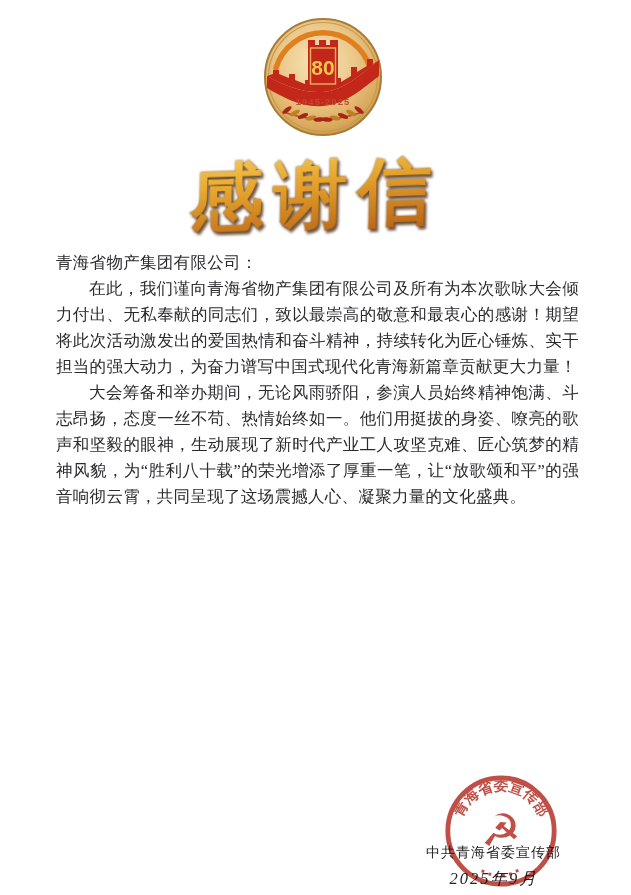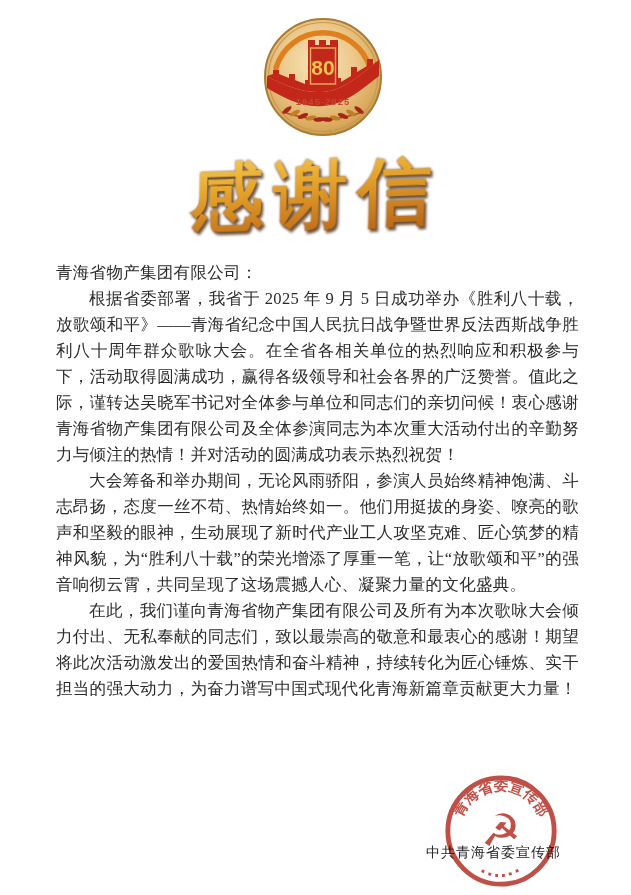--- a/index.html
+++ b/index.html
@@ -42,21 +42,21 @@
   }
 
   
   .letter {
     position: absolute; left: 56px; top: 250px; width: 523px;
     font-size: 16.5px; line-height: 26px;
     letter-spacing: 0.3px;
     color: #2b2b2e;
     text-align: justify;
   }
-  .letter .salutation { text-indent: 0; margin-top: 10px; }
+  .letter .salutation { text-indent: 0; }
   .letter .para { text-indent: 2em; }
 
   
   .sign-block {
     position: absolute; right: 0; top: 770px; width: 260px; height: 125px;
   }
   .seal {
     position: absolute; left: 72px; top: 3px;
     width: 116px; height: 116px;
     opacity: 0.88;
@@ -126,23 +126,22 @@
         <ellipse cx="72" cy="102" rx="5.5" ry="2.2" fill="#c27d26" transform="rotate(14 72 102)"></ellipse>
         <ellipse cx="64" cy="103.5" rx="5.5" ry="2.2" fill="#a82418" transform="rotate(6 64 103.5)"></ellipse>
       </g>
     </svg>
   </div>
 
   <h1 class="title">感谢信</h1>
 
   <div class="letter">
     <p class="salutation">青海省物产集团有限公司：</p>
-    <p class="para">根据省委部署，我省于 2025 年 9 月 5 日成功举办《胜利八十载，放歌颂和平》——青海省纪念中国人民抗日战争暨世界反法西斯战争胜利八十周年群众歌咏大会。在全省各相关单位的热烈响应和积极参与下，活动取得圆满成功，赢得各级领导和社会各界的广泛赞誉。值此之际，谨转达吴晓军书记对全体参与单位和同志们的亲切问候！衷心感谢青海省物产集团有限公司及全体参演同志为本次重大活动付出的辛勤努力与倾注的热情！并对活动的圆满成功表示热烈祝贺！</p>
+    <p class="para">在此，我们谨向青海省物产集团有限公司及所有为本次歌咏大会倾力付出、无私奉献的同志们，致以最崇高的敬意和最衷心的感谢！期望将此次活动激发出的爱国热情和奋斗精神，持续转化为匠心锤炼、实干担当的强大动力，为奋力谱写中国式现代化青海新篇章贡献更大力量！</p>
     <p class="para">大会筹备和举办期间，无论风雨骄阳，参演人员始终精神饱满、斗志昂扬，态度一丝不苟、热情始终如一。他们用挺拔的身姿、嘹亮的歌声和坚毅的眼神，生动展现了新时代产业工人攻坚克难、匠心筑梦的精神风貌，为“胜利八十载”的荣光增添了厚重一笔，让“放歌颂和平”的强音响彻云霄，共同呈现了这场震撼人心、凝聚力量的文化盛典。</p>
-    <p class="para">在此，我们谨向青海省物产集团有限公司及所有为本次歌咏大会倾力付出、无私奉献的同志们，致以最崇高的敬意和最衷心的感谢！期望将此次活动激发出的爱国热情和奋斗精神，持续转化为匠心锤炼、实干担当的强大动力，为奋力谱写中国式现代化青海新篇章贡献更大力量！</p>
   </div>
 
   <div class="sign-block">
     <div class="seal">
       <svg viewBox="0 0 120 120">
         <circle cx="60" cy="60" r="55" fill="none" stroke="#b8382e" stroke-width="5"></circle>
         <defs>
           <path id="sealTopArc" d="M19,74 A43,43 0 1 1 101,74" fill="none"></path>
           <path id="sealBottomArc" d="M38,103 A47,47 0 0 0 82,103" fill="none"></path>
         </defs>
@@ -154,15 +153,16 @@
           <rect x="40" y="100" width="3" height="3" transform="rotate(18 41 101)"></rect>
           <rect x="47" y="103" width="3" height="3" transform="rotate(10 48 104)"></rect>
           <rect x="54" y="104.5" width="3" height="3"></rect>
           <rect x="61" y="104.5" width="3" height="3"></rect>
           <rect x="68" y="103" width="3" height="3" transform="rotate(-10 69 104)"></rect>
           <rect x="75" y="100" width="3" height="3" transform="rotate(-18 76 101)"></rect>
         </g>
       </svg>
     </div>
     <div class="signature">中共青海省委宣传部</div>
+    <div class="date">2025年9月</div>
   </div>
 
 </div>
 
 </body></html>

